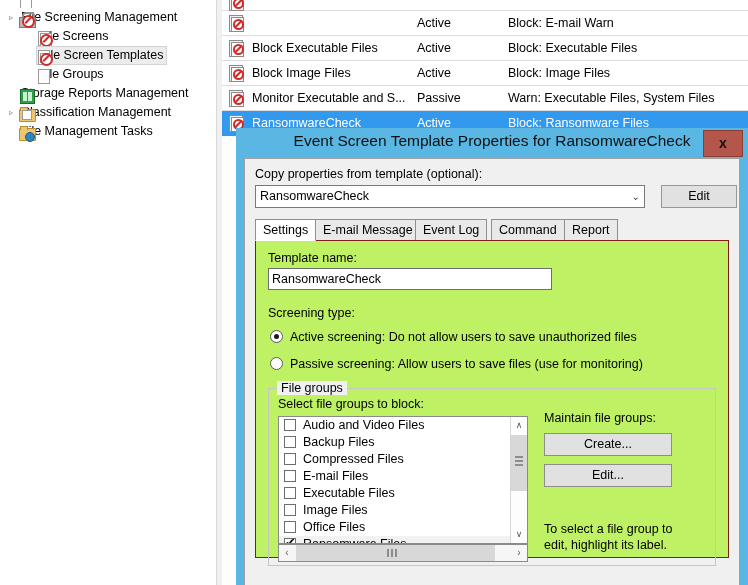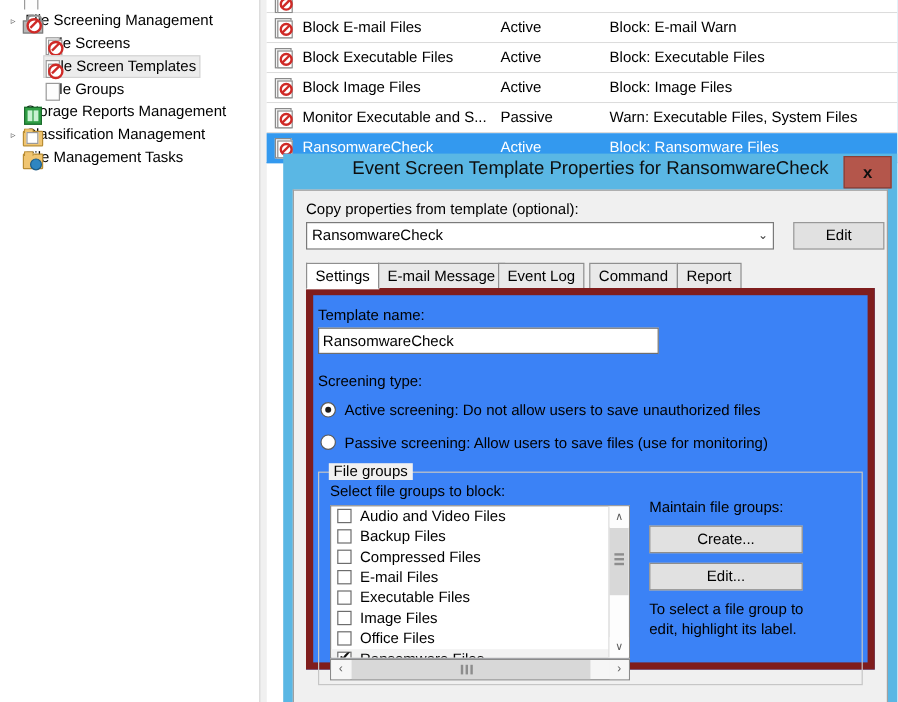--- a/index.html
+++ b/index.html
@@ -97,21 +97,21 @@
   
   #tabs{position:relative;margin-top:10px;height:22px;}
   .tab{
     position:absolute;top:0;height:22px;box-sizing:border-box;
     border:1px solid #8f8f8f;background:#e9e9e9;
     font-size:12.5px;line-height:20px;padding:0 7px;white-space:nowrap;cursor:pointer;
   }
   .tab.active{background:#ffffff;border-bottom:1px solid #ffffff;z-index:3;}
   #tabpanel{
     position:relative;margin-top:-1px;height:318px;
-    background:#3b82f6;border:6px solid #7f1d1d;box-sizing:border-box;padding:10px 4px;
+    background:#bef264;border:1px solid #7f1d1d;box-sizing:border-box;padding:10px 12px;
   }
   #tn-label{font-size:12.5px;}
   #tn-input{
     margin-top:3px;width:284px;height:22px;box-sizing:border-box;
     background:#ffffff;border:1px solid #6e6e6e;font-size:12.5px;line-height:20px;padding-left:3px;
   }
   #st-label{margin-top:16px;font-size:12.5px;}
   .radio-row{position:relative;margin-top:9px;height:18px;padding-left:22px;font-size:12.5px;line-height:16px;cursor:pointer;}
   .radio{position:absolute;left:2px;top:1px;width:13px;height:13px;border-radius:50%;background:#fff;border:1px solid #5a5a5a;box-sizing:border-box;}
   .radio.on:after{content:"";position:absolute;left:3px;top:3px;width:5px;height:5px;border-radius:50%;background:#1b1b1b;}
@@ -144,21 +144,21 @@
   #fg-hthumb{position:absolute;left:17px;top:0;width:199px;height:16px;background:#d8d8d8;cursor:pointer;}
   #fg-hthumb:after{content:"";position:absolute;left:95px;top:4px;width:2px;height:8px;background:#8d8d8d;box-shadow:4px 0 0 #8d8d8d,-4px 0 0 #8d8d8d;}
   .hsb-btn{position:absolute;top:0;width:16px;height:16px;background:#f6f6f6;text-align:center;font-size:10px;line-height:16px;color:#5a5a5a;cursor:pointer;}
 
   #fg-right{position:absolute;left:275px;top:22px;width:180px;}
   #mfg-label{font-size:12.5px;}
   .fgbtn{
     margin-top:8px;width:128px;height:23px;box-sizing:border-box;
     background:#e1e1e1;border:1px solid #8d8d8d;text-align:center;font-size:12.5px;line-height:21px;cursor:pointer;
   }
-  #fg-hint{margin-top:8px;font-size:12.5px;line-height:16px;width:150px;}
+  #fg-hint{margin-top:34px;font-size:12.5px;line-height:16px;width:150px;}
 </style>
 </head>
 <body>
 
 <div id="screen">
 
   <div id="tree-pane">
     <div id="tree-rows">
         <div class="tree-row" style="height: 8px; overflow: hidden;"><span class="tw" style="width: 4px;"></span><span class="tw expander"></span><span class="tnode-icon"><span class="ic">
               <span class="page" style="top: -8px;"></span>
@@ -205,21 +205,20 @@
             <span class="sheet2"></span>
             <span class="dot"></span>
           </span>
         </div>
         <div class="lv-row">
           <span class="lv-icon">
             <span class="sheet"></span>
             <span class="sheet2"></span>
             <span class="dot"></span>
           </span>
-          <span class="lv-c1">Block E-mail Files</span>
           <span class="lv-c2">Active</span>
           <span class="lv-c3">Block: E-mail Warn</span>
         </div>
         <div class="lv-row">
           <span class="lv-icon">
             <span class="sheet"></span>
             <span class="sheet2"></span>
             <span class="dot"></span>
           </span>
           <span class="lv-c1">Block Executable Files</span>

